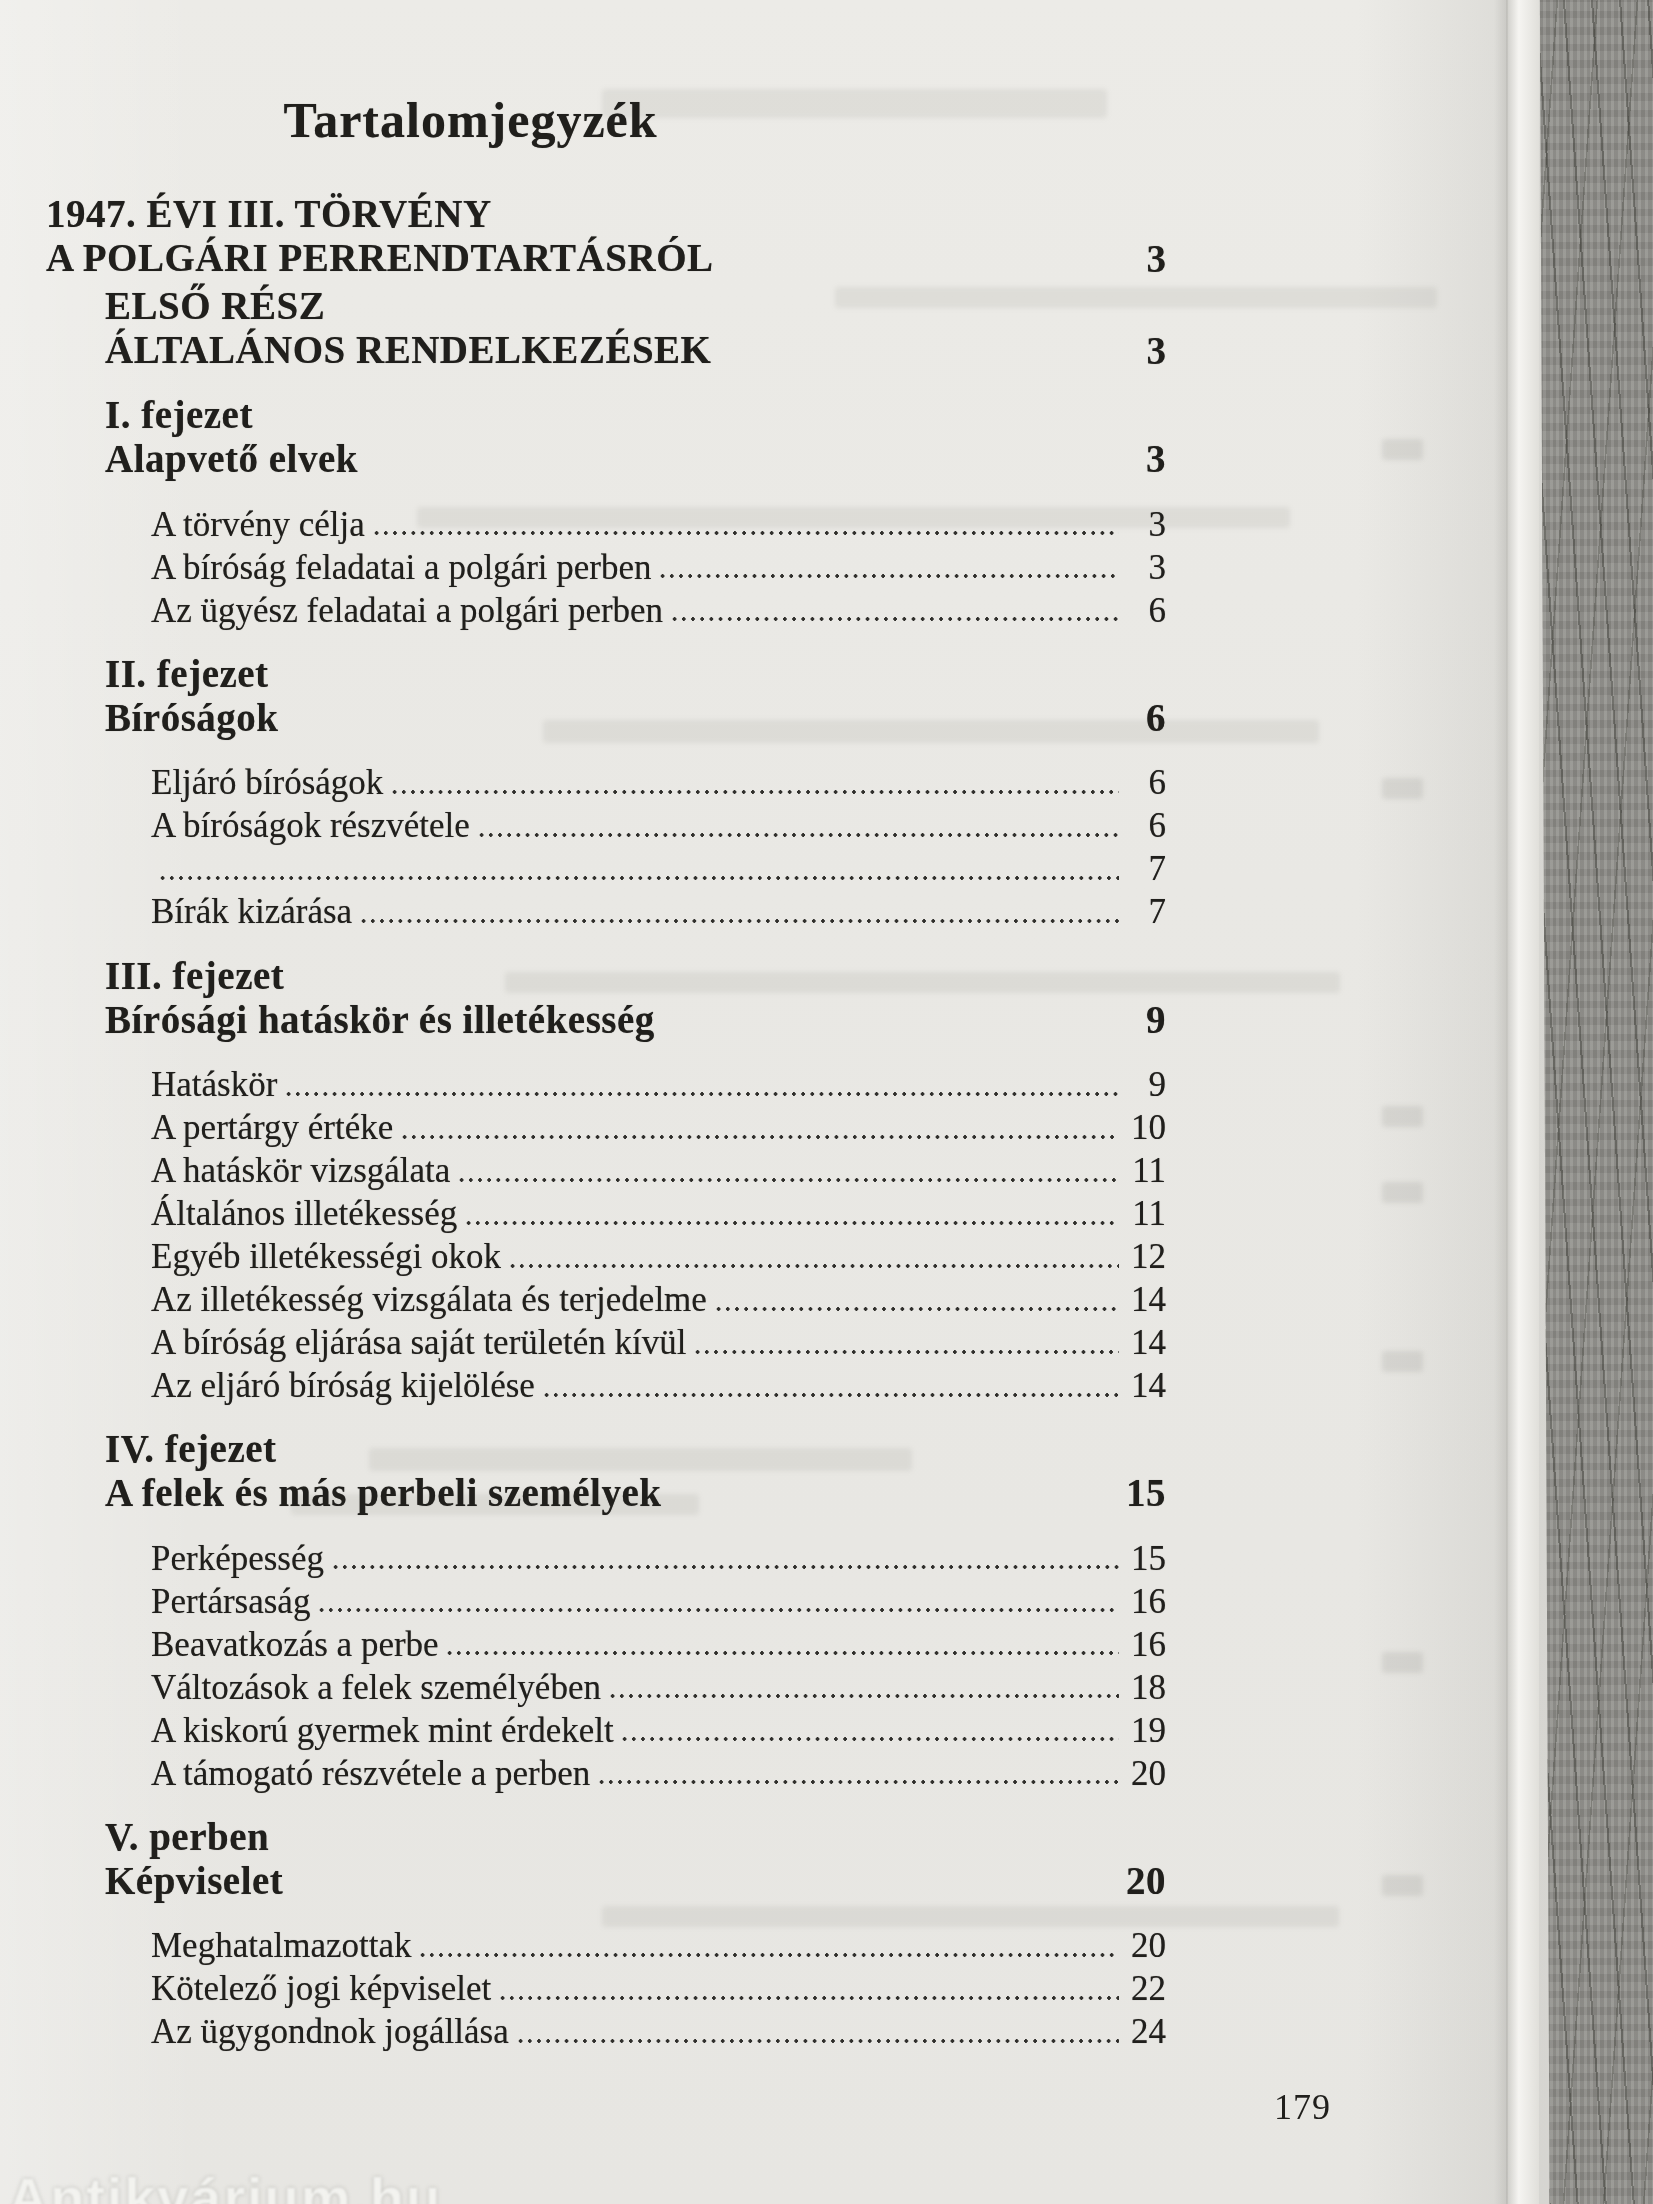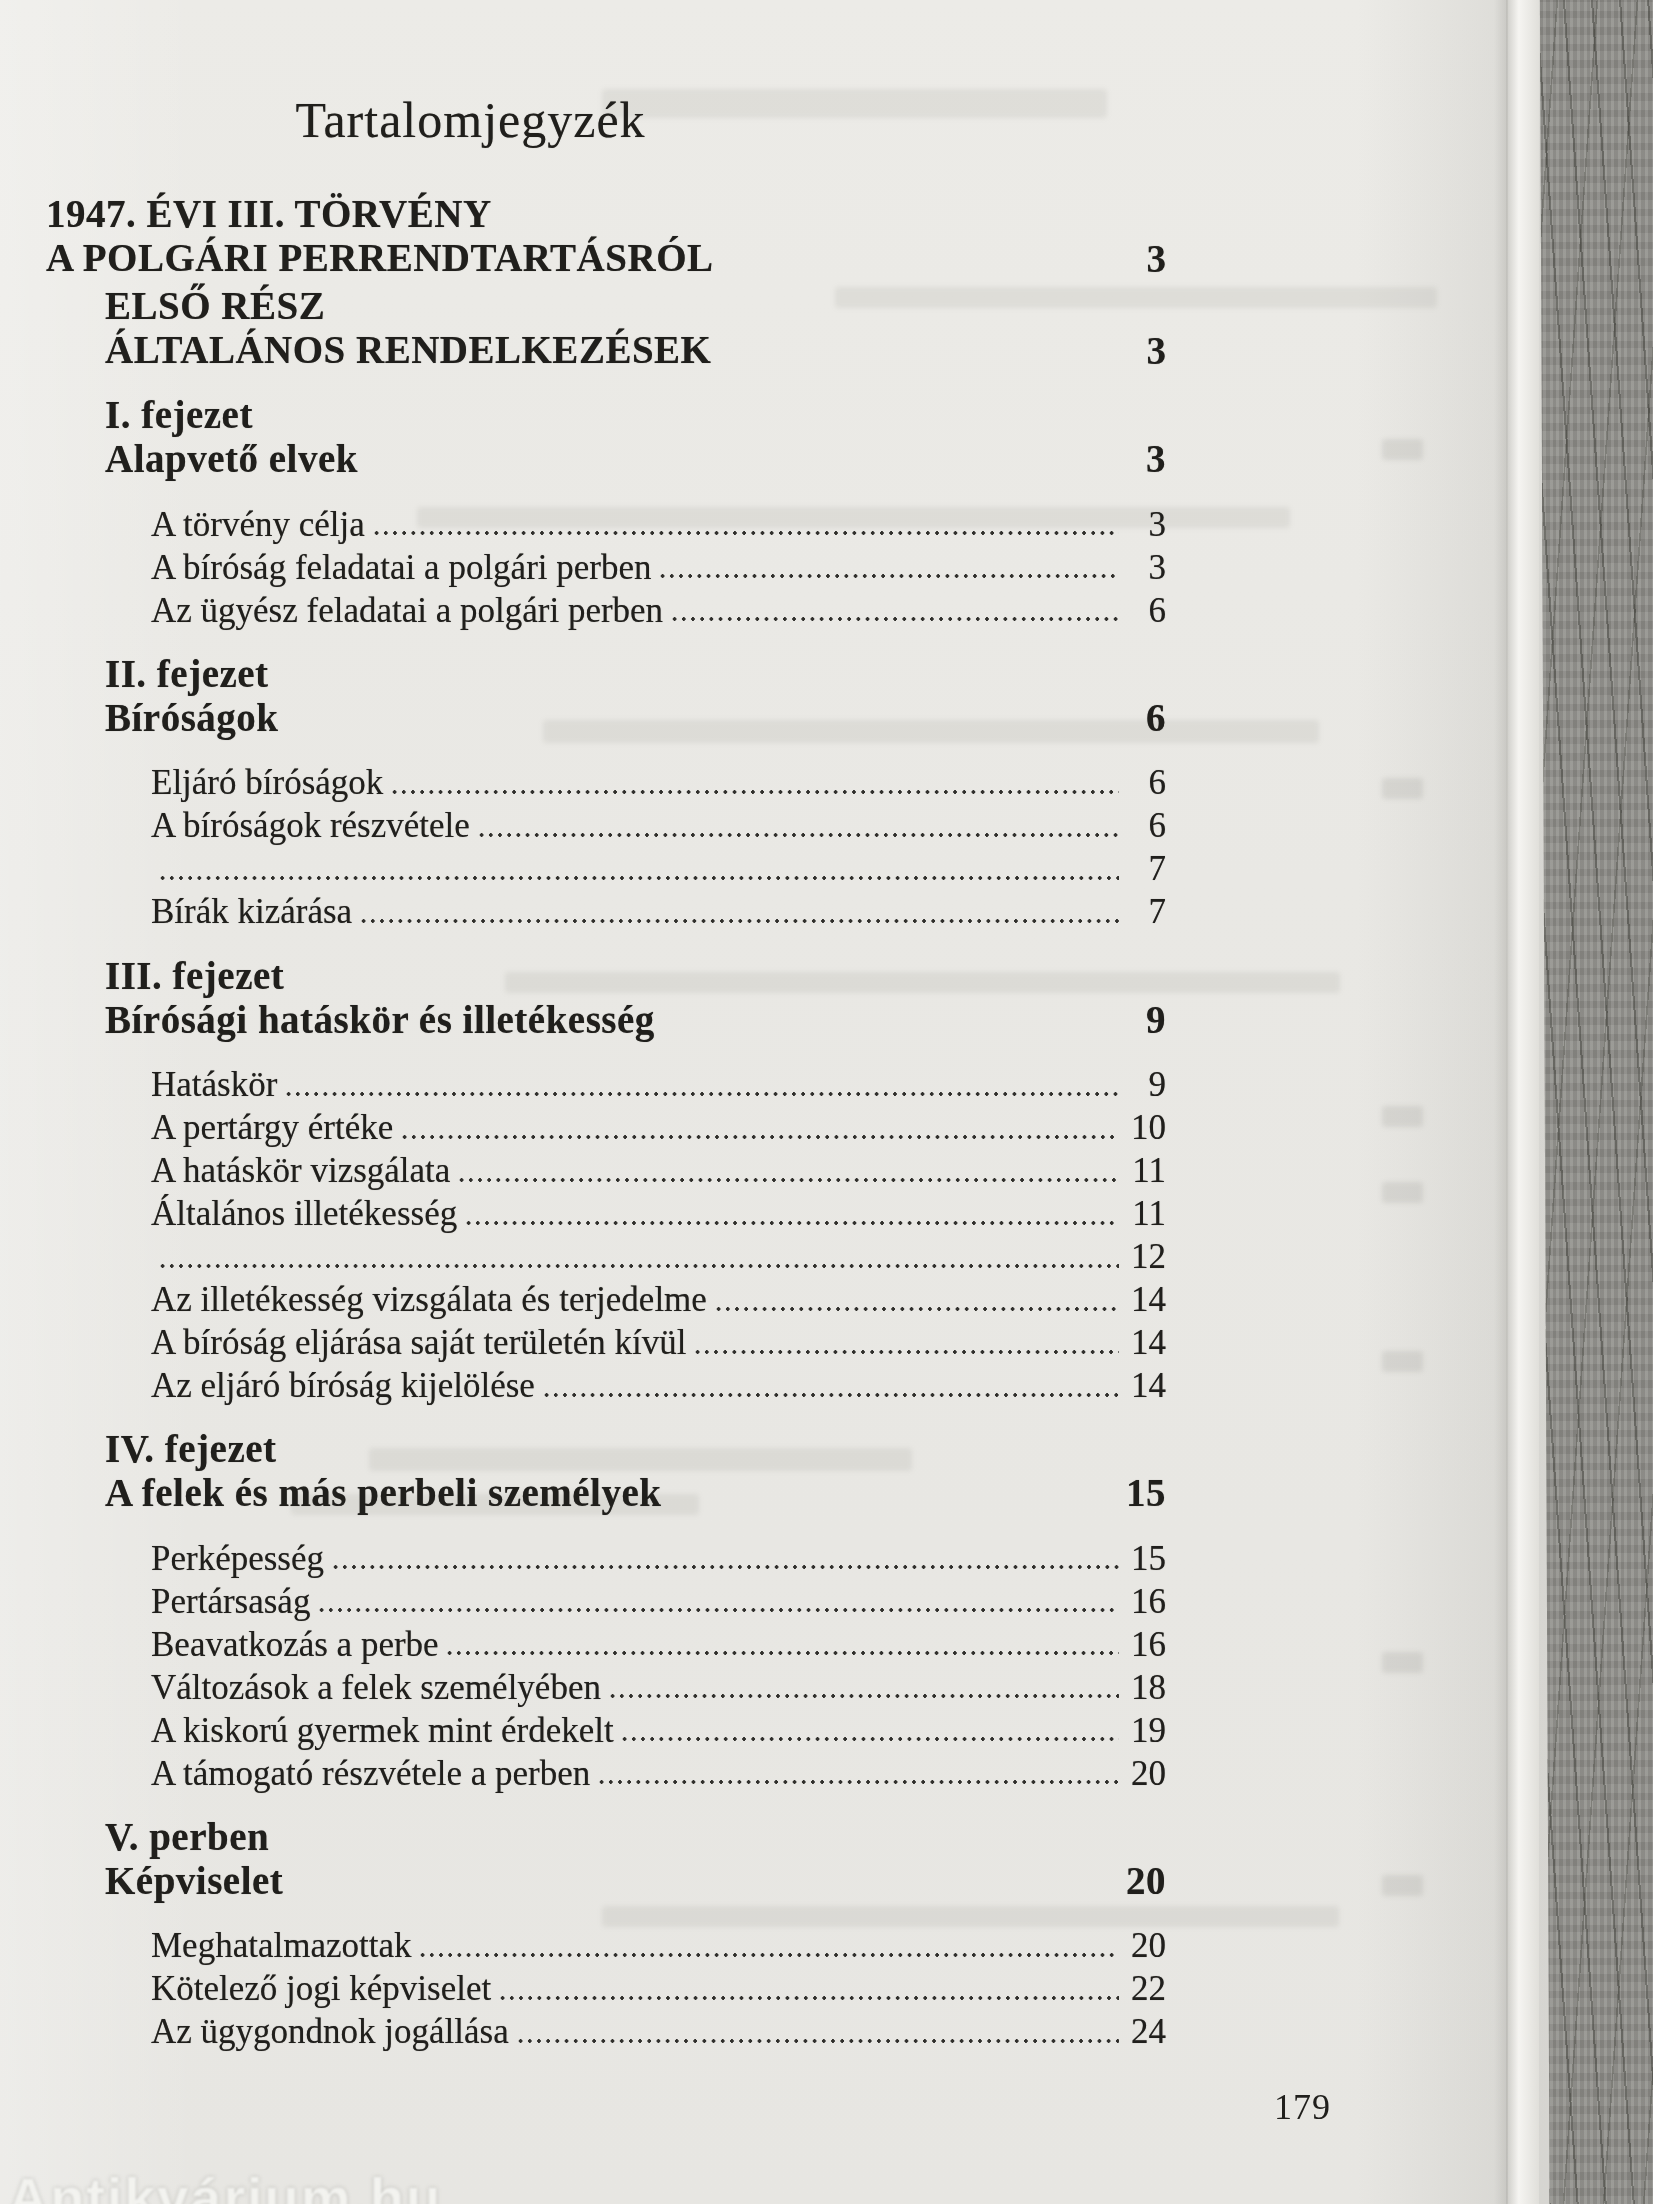--- a/index.html
+++ b/index.html
@@ -34,21 +34,21 @@
       repeating-linear-gradient(0deg,rgba(255,255,255,.05) 0 8.7px,rgba(0,0,0,.04) 8.7px 16.5px),
       #8f8e89;
     clip-path:polygon(3.9px 0,100% 0,100% 100%,13.6px 100%);
   }
   .content{
     position:absolute;left:0;top:0;width:1508px;
     text-shadow:0 0 0.7px rgba(25,24,20,.55);
   }
   .doc-title{
     margin:93px 0 0 0;width:941px;text-align:center;
-    font-size:50px;font-weight:normal;line-height:54px;letter-spacing:1px;
+    font-size:50px;font-weight:bold;line-height:54px;letter-spacing:1px;
   }
   .law-block{margin:45px 0 0 46px;}
   .part-block{margin:3px 0 0 105px;}
   .law-block .head-line,.part-block .head-line,.chap-label,.chap-title-row{
     font-size:39px;font-weight:bold;line-height:44px;letter-spacing:0.5px;white-space:nowrap;
   }
   .chapter{margin:20.4px 0 0 105px;}
   .entries{margin:21.3px 0 0 46px;}
   .head-row{display:flex;align-items:flex-start;margin-right:342px;}
   .entry-row{font-size:35px;line-height:43px;height:43px;display:flex;margin-right:342px;}
@@ -216,20 +216,21 @@
     <span class="page-num">11</span>
   </div>
 
   <div class="entry-row">
     <span class="entry-label">Általános illetékesség</span>
     <span class="leader-dots"></span>
     <span class="page-num">11</span>
   </div>
 
   <div class="entry-row">
+    <span class="entry-label">Egyéb illetékességi okok</span>
     <span class="leader-dots"></span>
     <span class="page-num">12</span>
   </div>
 
   <div class="entry-row">
     <span class="entry-label">Az illetékesség vizsgálata és terjedelme</span>
     <span class="leader-dots"></span>
     <span class="page-num">14</span>
   </div>
 

